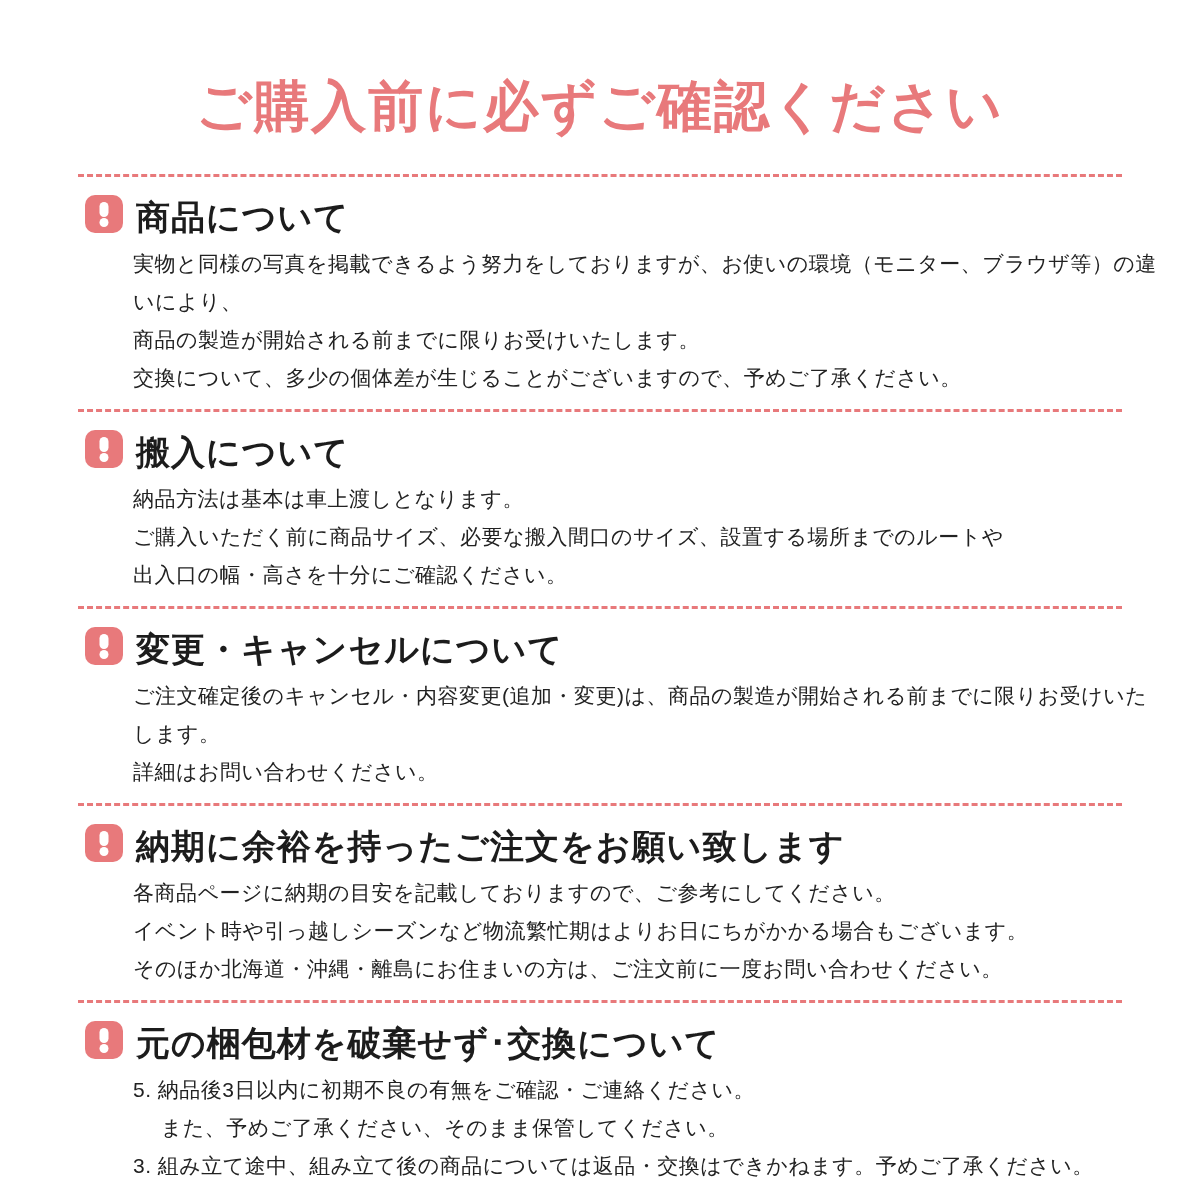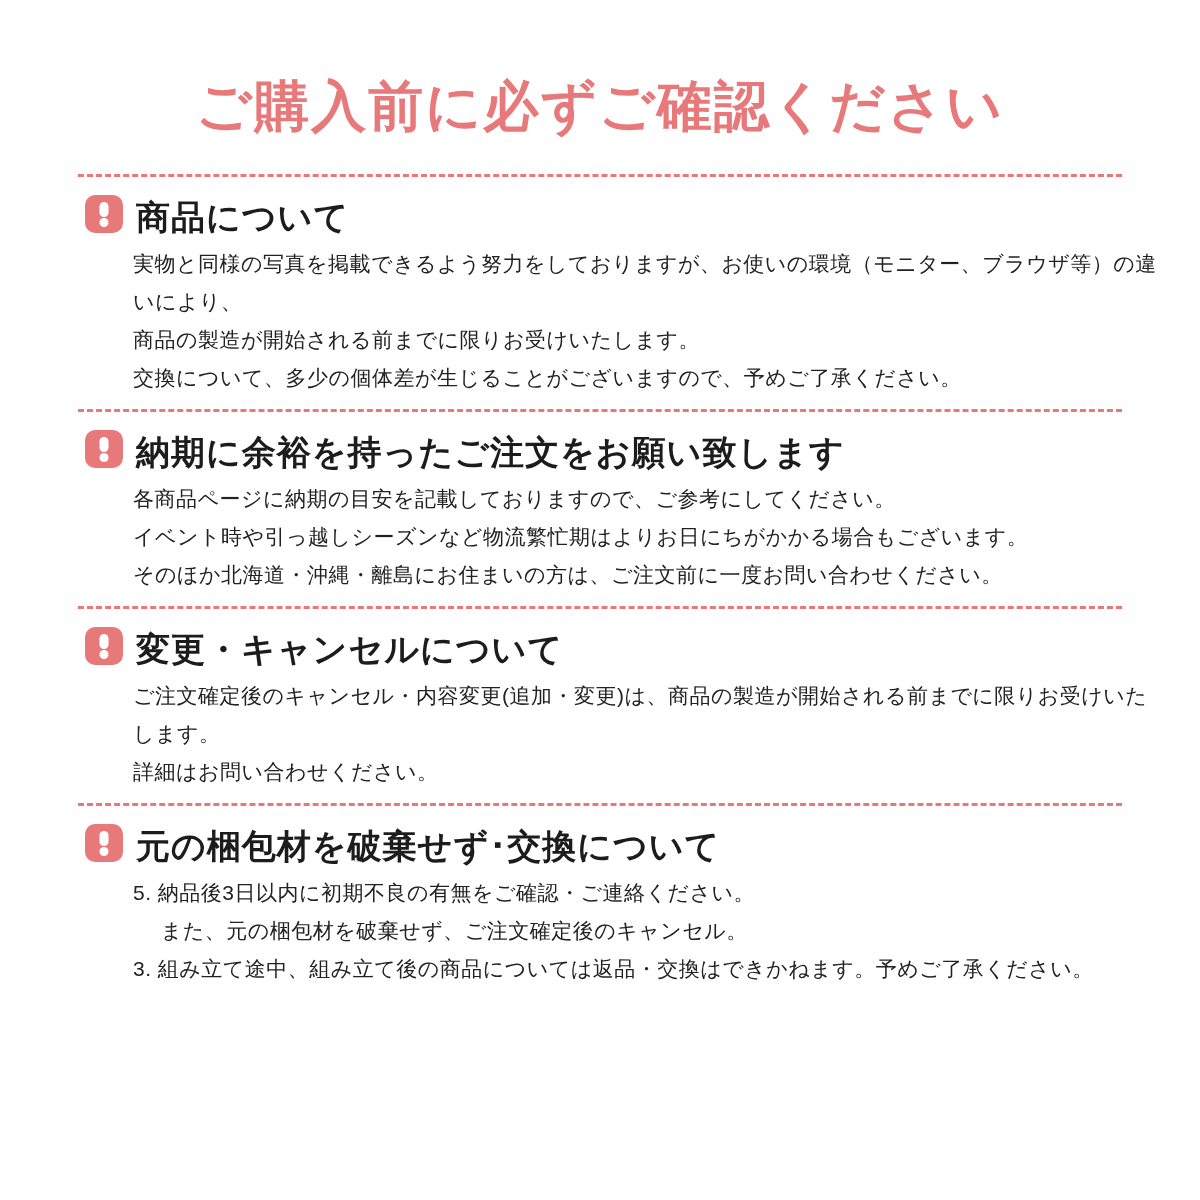--- a/index.html
+++ b/index.html
@@ -94,33 +94,32 @@
       <span class="heading">商品について</span>
     </div>
     <div class="body">
       <p class="body-line">実物と同様の写真を掲載できるよう努力をしておりますが、お使いの環境（モニター、ブラウザ等）の違いにより、</p>
       <p class="body-line">商品の製造が開始される前までに限りお受けいたします。</p>
       <p class="body-line">交換について、多少の個体差が生じることがございますので、予めご了承ください。</p>
     </div>
     <div class="sep sep-inner"></div>
   </div>
 
-
   <div class="section">
     <div class="heading-row">
       <span class="excl-icon">
         <span class="excl-bar"></span>
         <span class="excl-dot"></span>
       </span>
-      <span class="heading">納期に余裕を持ったご注文をお願い致します</span>
+      <span class="heading">搬入について</span>
     </div>
     <div class="body">
-      <p class="body-line">各商品ページに納期の目安を記載しておりますので、ご参考にしてください。</p>
-      <p class="body-line">イベント時や引っ越しシーズンなど物流繁忙期はよりお日にちがかかる場合もございます。</p>
-      <p class="body-line">そのほか北海道・沖縄・離島にお住まいの方は、ご注文前に一度お問い合わせください。</p>
+      <p class="body-line">納品方法は基本は車上渡しとなります。</p>
+      <p class="body-line">ご購入いただく前に商品サイズ、必要な搬入間口のサイズ、設置する場所までのルートや</p>
+      <p class="body-line">出入口の幅・高さを十分にご確認ください。</p>
     </div>
     <div class="sep sep-inner"></div>
   </div>
 
   <div class="section">
     <div class="heading-row">
       <span class="excl-icon">
         <span class="excl-bar"></span>
         <span class="excl-dot"></span>
       </span>
@@ -132,22 +131,38 @@
     </div>
     <div class="sep sep-inner"></div>
   </div>
 
   <div class="section">
     <div class="heading-row">
       <span class="excl-icon">
         <span class="excl-bar"></span>
         <span class="excl-dot"></span>
       </span>
+      <span class="heading">納期に余裕を持ったご注文をお願い致します</span>
+    </div>
+    <div class="body">
+      <p class="body-line">各商品ページに納期の目安を記載しておりますので、ご参考にしてください。</p>
+      <p class="body-line">イベント時や引っ越しシーズンなど物流繁忙期はよりお日にちがかかる場合もございます。</p>
+      <p class="body-line">そのほか北海道・沖縄・離島にお住まいの方は、ご注文前に一度お問い合わせください。</p>
+    </div>
+    <div class="sep sep-inner"></div>
+  </div>
+
+  <div class="section">
+    <div class="heading-row">
+      <span class="excl-icon">
+        <span class="excl-bar"></span>
+        <span class="excl-dot"></span>
+      </span>
       <span class="heading">元の梱包材を破棄せず･交換について</span>
     </div>
     <div class="body">
       <p class="body-line">5. 納品後3日以内に初期不良の有無をご確認・ご連絡ください。</p>
-      <p class="body-line">　 また、元の梱包材を破棄せず、ご注文確定後のキャンセル。</p>
+      <p class="body-line">　 また、予めご了承ください、そのまま保管してください。</p>
       <p class="body-line">3. 組み立て途中、組み立て後の商品については返品・交換はできかねます。予めご了承ください。</p>
     </div>
   </div>
 
 </div>
 
 </body></html>

